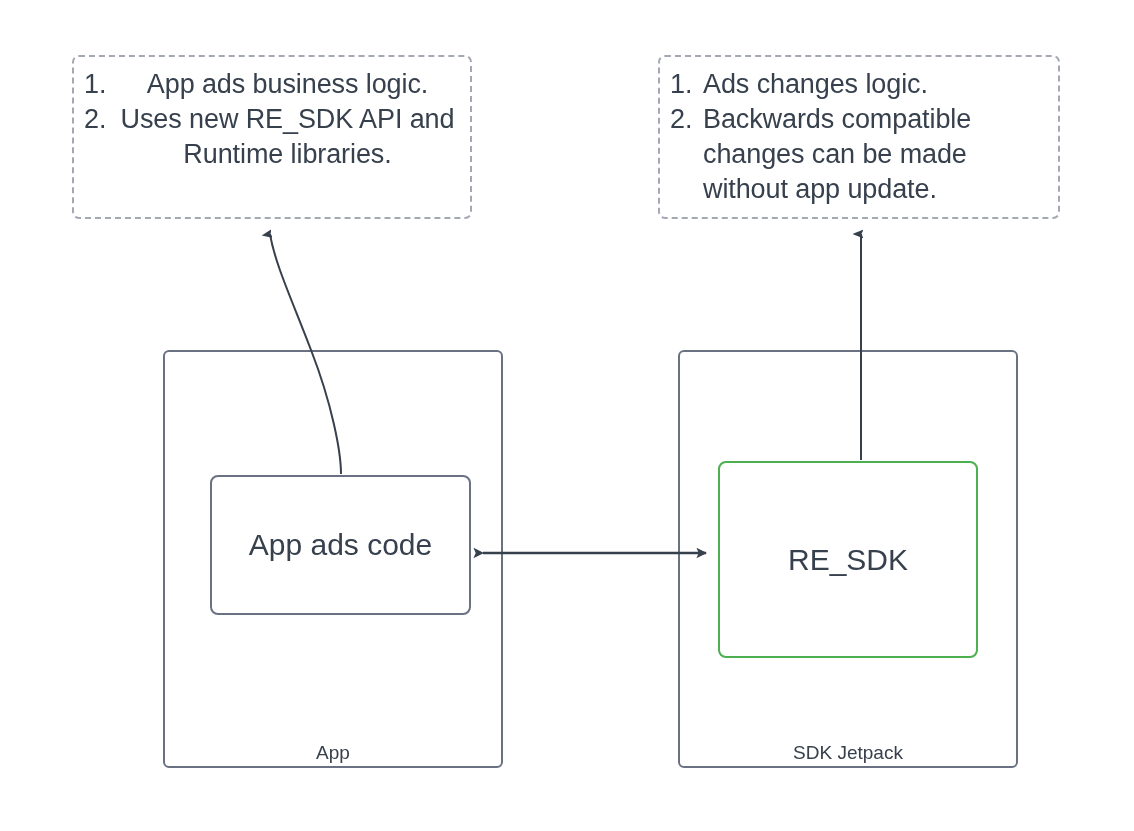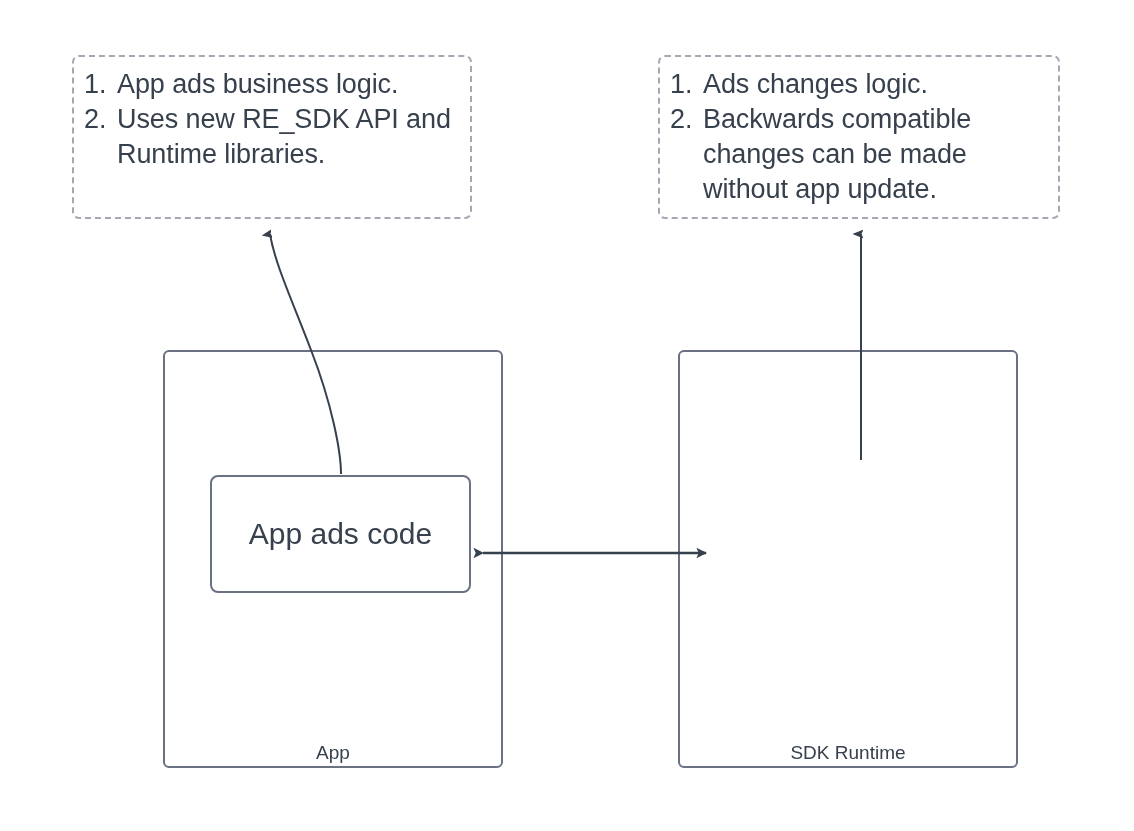--- a/index.html
+++ b/index.html
@@ -50,21 +50,21 @@
   }
   .note li::before {
     content: counter(noteitem) ".";
     position: absolute;
     left: 0;
     top: 0;
     width: 30px;
     text-align: left;
   }
 
-  #note-left  { left: 72px;  top: 55px;  width: 400px; height: 164px; }
+  #note-left  { left: 72px;  top: 55px;  width: 400px; height: 164px; text-align: center; }
   #note-right { left: 658px; top: 55px;  width: 402px; height: 164px; }
 
   
   .container-box {
     position: absolute;
     box-sizing: border-box;
     border: 2px solid #6a7183;
     border-radius: 6px;
     background: #ffffff;
   }
@@ -88,21 +88,21 @@
     box-sizing: border-box;
     border-radius: 8px;
     background: #ffffff;
     display: flex;
     align-items: center;
     justify-content: center;
     font-size: 30px;
     color: #37404d;
   }
   #box-app-ads-code {
-    left: 210px; top: 475px; width: 261px; height: 118px;
+    left: 210px; top: 475px; width: 261px; height: 140px;
     border: 2px solid #6a7183;
   }
   #box-re-sdk {
     left: 718px; top: 461px; width: 260px; height: 197px;
     border: 2px solid #4caf50;
   }
 
   
   #connectors { position: absolute; inset: 0; pointer-events: none; }
   .layer-boxes { z-index: 1; }
@@ -113,21 +113,21 @@
 </head>
 <body>
 
 <div id="canvas">
 
   <div class="container-box layer-boxes" id="box-app">
     <div class="container-label">App</div>
   </div>
 
   <div class="container-box layer-boxes" id="box-sdk-runtime">
-    <div class="container-label">SDK Runtime</div>
+    <div class="container-label">SDK Jetpack</div>
   </div>
 
   <svg id="connectors" class="layer-lines" width="1134" height="831" viewBox="0 0 1134 831">
     <defs>
       <marker id="arrowhead-up" markerWidth="10" markerHeight="10" refX="5" refY="8.4" orient="auto-start-reverse" markerUnits="userSpaceOnUse">
         <path d="M 5 0 L 9.6 11 L 5 8.8 L 0.4 11 Z" fill="#37404d"></path>
       </marker>
       <marker id="arrowhead-h" markerWidth="11" markerHeight="11" refX="9.6" refY="5.5" orient="auto" markerUnits="userSpaceOnUse">
         <path d="M 10.6 5.5 L 0 10.8 L 2.3 5.5 L 0 0.2 Z" fill="#37404d"></path>
       </marker>
@@ -137,20 +137,23 @@
 
     <path d="M 861 460 L 861 234" fill="none" stroke="#37404d" stroke-width="2" marker-end="url(#arrowhead-up)"></path>
 
     <path d="M 483 553 L 706 553" fill="none" stroke="#37404d" stroke-width="2.4" marker-start="url(#arrowhead-h)" marker-end="url(#arrowhead-h)"></path>
   </svg>
 
   <div class="inner-box layer-inner" id="box-app-ads-code">
     <span>App ads code</span>
   </div>
 
+  <div class="inner-box layer-inner" id="box-re-sdk">
+    <span>RE_SDK</span>
+  </div>
 
   <div class="note layer-notes" id="note-left">
     <ol>
       <li>App ads business logic.</li>
       <li>Uses new RE_SDK API and Runtime libraries.</li>
     </ol>
   </div>
 
   <div class="note layer-notes" id="note-right">
     <ol>

